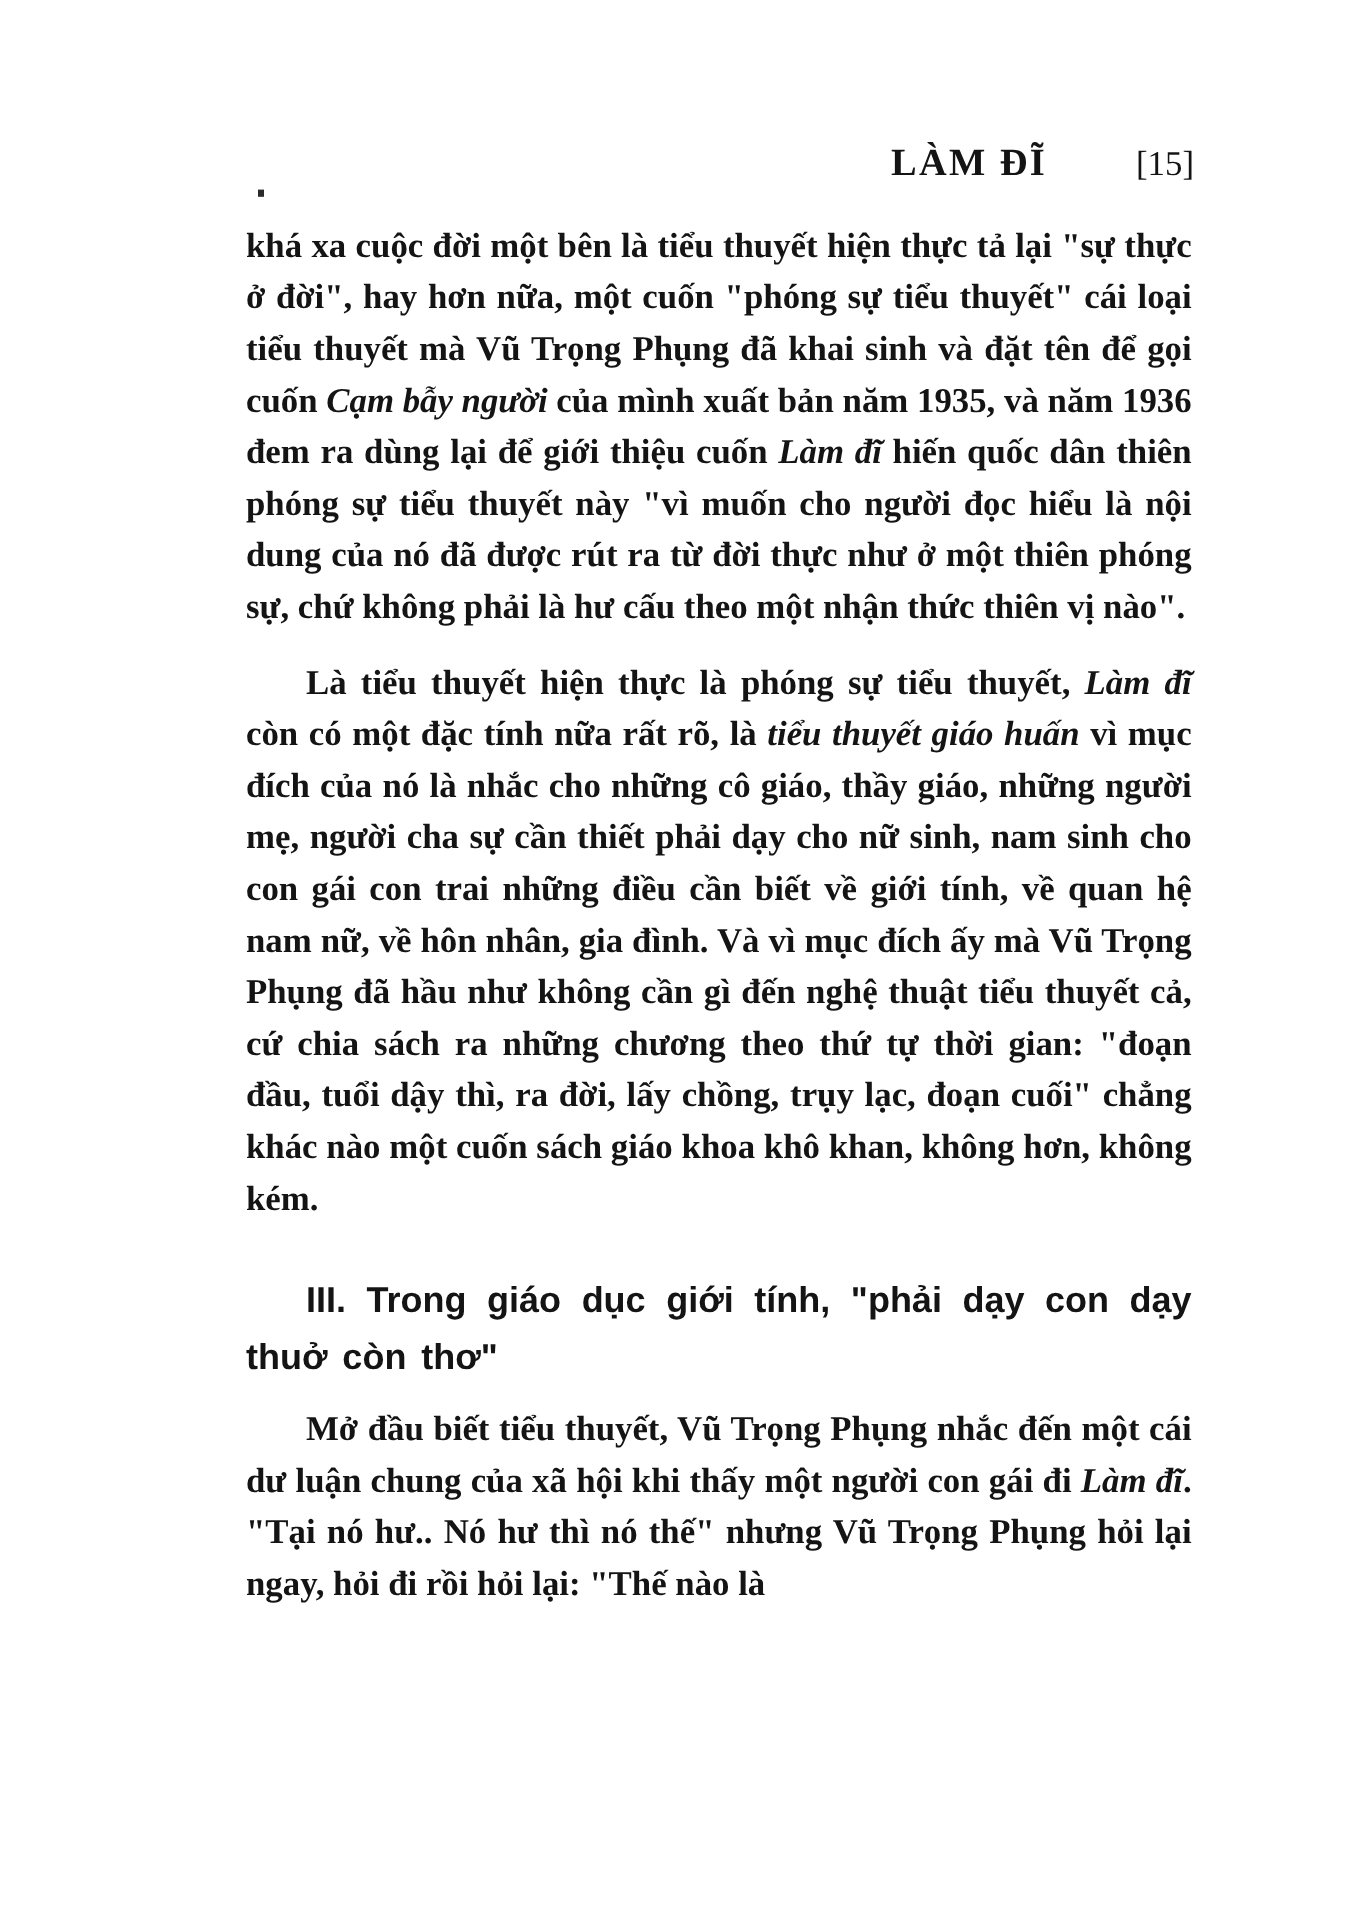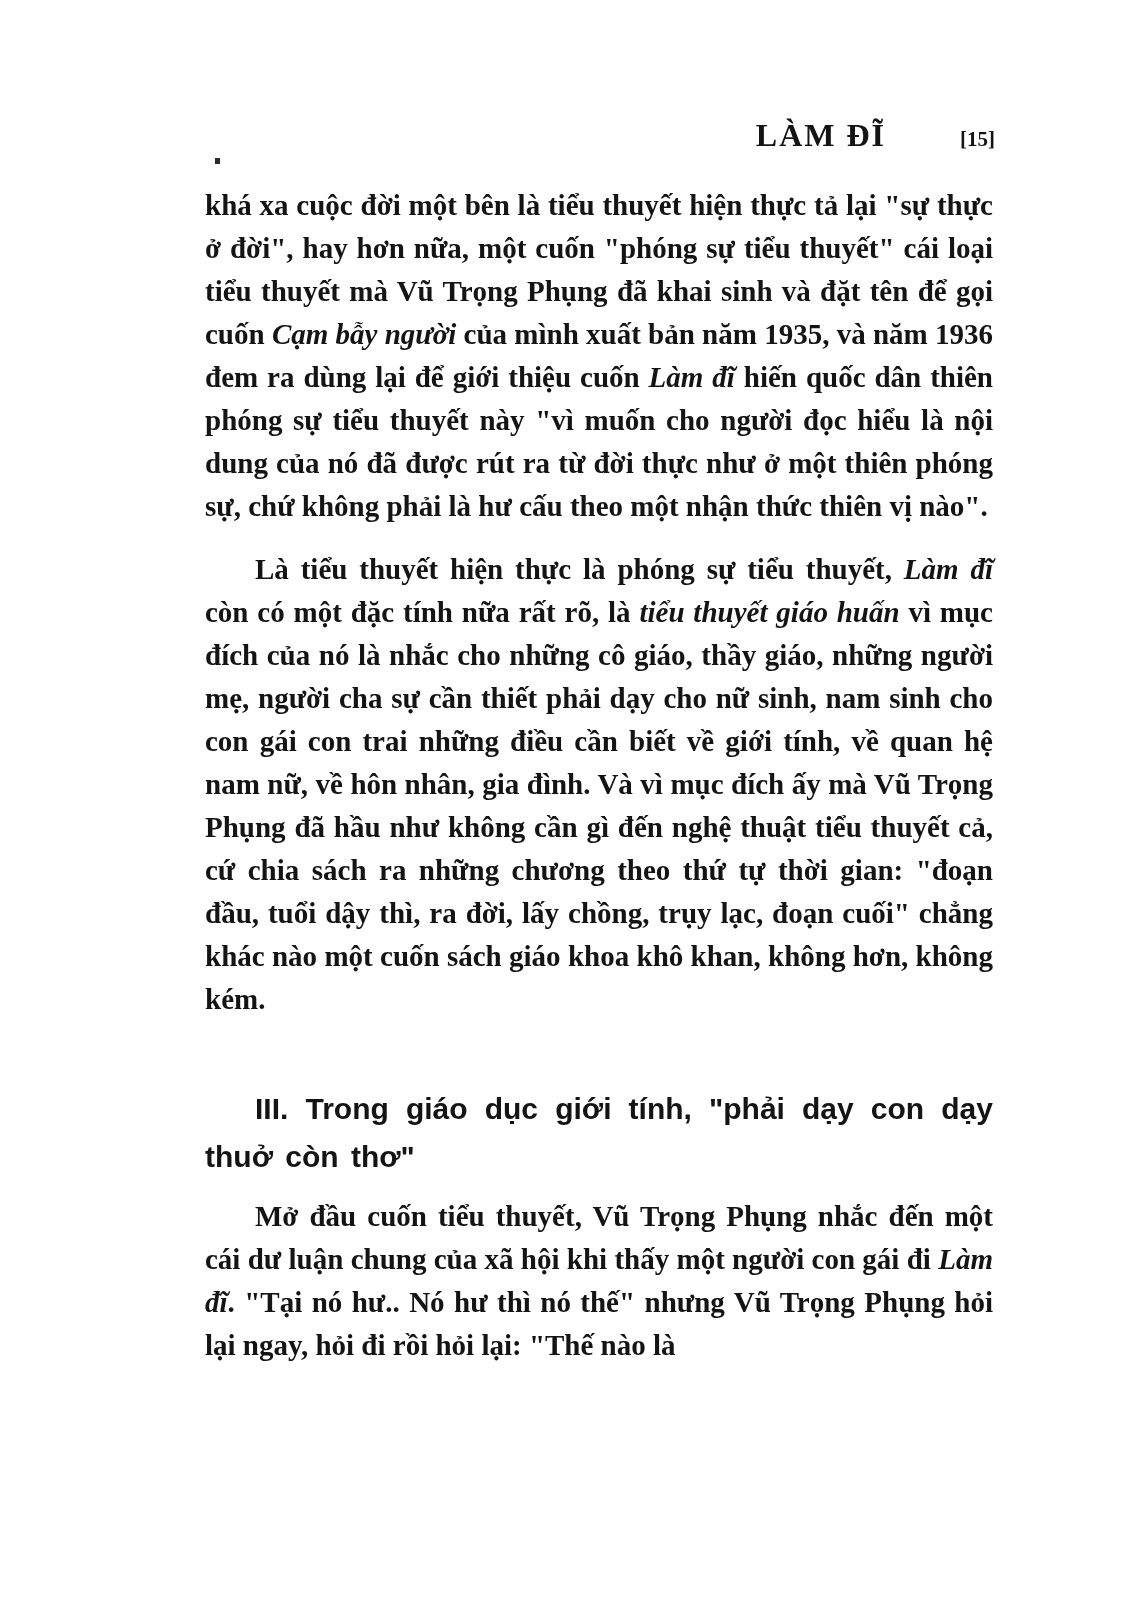--- a/index.html
+++ b/index.html
@@ -28,22 +28,22 @@
     align-items: baseline;
     gap: 74px;
     white-space: nowrap;
   }
   .running-title {
     font-size: 32px;
     letter-spacing: 2px;
     font-weight: 600;
   }
   .running-pageno {
-    font-size: 21px;
-    font-weight: bold;
+    font-size: 29px;
+    font-weight: normal;
   }
   
   .ink-speck {
     position: absolute;
     left: 215px;
     top: 158px;
     width: 5px;
     height: 6px;
     background: #2a2a2a;
   }
@@ -63,21 +63,21 @@
     font-weight: bold;
   }
   .text-block p + p {
     margin-top: 20px;
   }
   .text-block p.indent,
   .text-block h3.indent {
     text-indent: 50px;
   }
   .text-block h3 {
-    margin: 64px 0 0 0;
+    margin: 39px 0 0 0;
     font-family: "Liberation Sans", "DejaVu Sans", sans-serif;
     font-weight: bold;
     font-size: 30px;
     line-height: 48px;
     text-align: justify;
     word-spacing: 4px;
   }
   .text-block h3 + p {
     margin-top: 14px;
   }
@@ -94,16 +94,16 @@
     <span class="running-title">LÀM ĐĨ</span>
     <span class="running-pageno">[15]</span>
   </div>
 
   <div class="ink-speck"></div>
 
   <div class="text-block">
       <p><span>khá xa cuộc đời một bên là tiểu thuyết hiện thực tả lại "sự thực ở đời", hay hơn nữa, một cuốn "phóng sự tiểu thuyết" cái loại tiểu thuyết mà Vũ Trọng Phụng đã khai sinh và đặt tên để gọi cuốn </span><span class="italic">Cạm bẫy người</span><span> của mình xuất bản năm 1935, và năm 1936 đem ra dùng lại để giới thiệu cuốn </span><span class="italic">Làm đĩ</span><span> hiến quốc dân thiên phóng sự tiểu thuyết này "vì muốn cho người đọc hiểu là nội dung của nó đã được rút ra từ đời thực như ở một thiên phóng sự, chứ không phải là hư cấu theo một nhận thức thiên vị nào".</span></p>
       <p class="indent"><span>Là tiểu thuyết hiện thực là phóng sự tiểu thuyết, </span><span class="italic">Làm đĩ</span><span> còn có một đặc tính nữa rất rõ, là </span><span class="italic">tiểu thuyết giáo huấn</span><span> vì mục đích của nó là nhắc cho những cô giáo, thầy giáo, những người mẹ, người cha sự cần thiết phải dạy cho nữ sinh, nam sinh cho con gái con trai những điều cần biết về giới tính, về quan hệ nam nữ, về hôn nhân, gia đình. Và vì mục đích ấy mà Vũ Trọng Phụng đã hầu như không cần gì đến nghệ thuật tiểu thuyết cả, cứ chia sách ra những chương theo thứ tự thời gian: "đoạn đầu, tuổi dậy thì, ra đời, lấy chồng, trụy lạc, đoạn cuối" chẳng khác nào một cuốn sách giáo khoa khô khan, không hơn, không kém.</span></p>
       <h3 class="indent"><span>III. Trong giáo dục giới tính, "phải dạy con dạy thuở còn thơ"</span></h3>
-      <p class="indent"><span>Mở đầu cuốn tiểu thuyết, Vũ Trọng Phụng nhắc đến một cái dư luận chung của xã hội khi thấy một người con gái đi </span><span class="italic">Làm đĩ</span><span>. "Tại nó hư.. Nó hư thì nó thế" nhưng Vũ Trọng Phụng hỏi lại ngay, hỏi đi rồi hỏi lại: "Thế nào là</span></p>
+      <p class="indent"><span>Mở đầu biết tiểu thuyết, Vũ Trọng Phụng nhắc đến một cái dư luận chung của xã hội khi thấy một người con gái đi </span><span class="italic">Làm đĩ</span><span>. "Tại nó hư.. Nó hư thì nó thế" nhưng Vũ Trọng Phụng hỏi lại ngay, hỏi đi rồi hỏi lại: "Thế nào là</span></p>
     </div>
 
 </div>
 
 </body></html>

